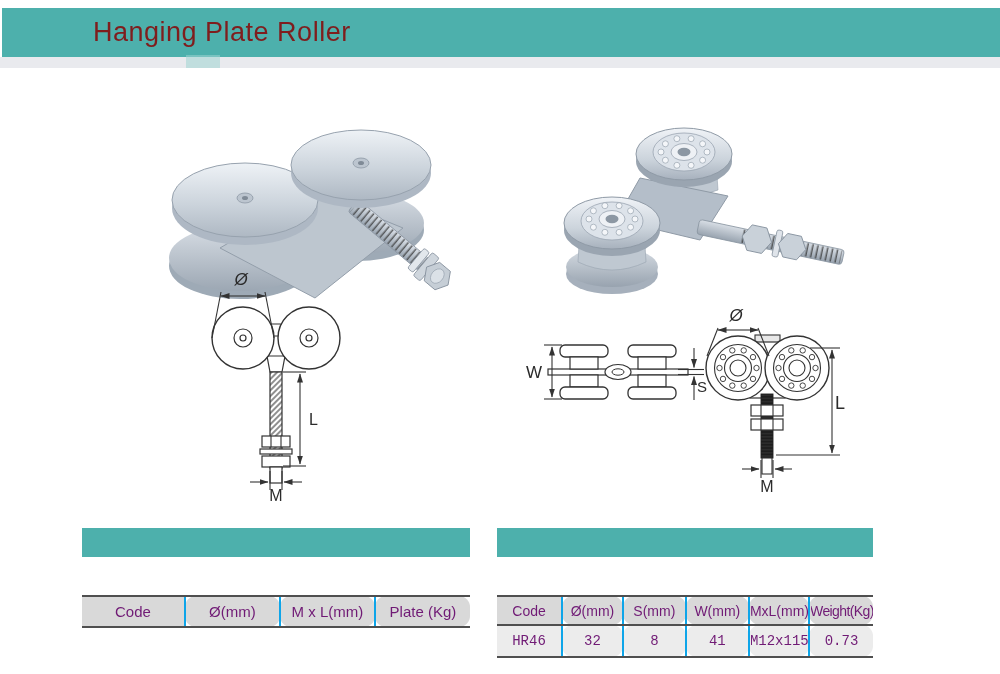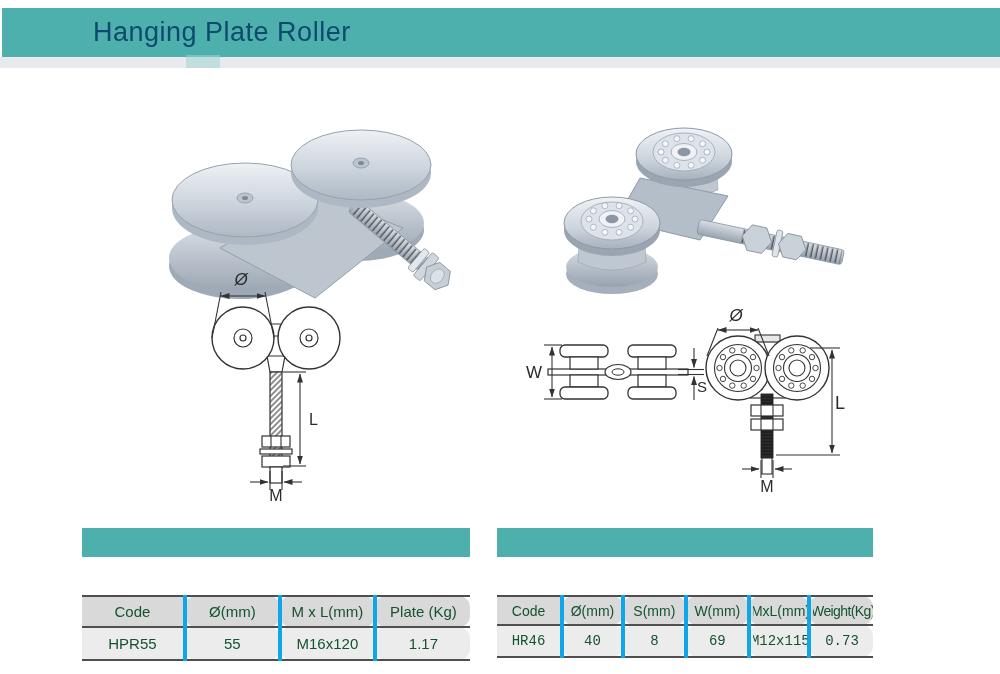--- a/index.html
+++ b/index.html
@@ -4,44 +4,44 @@
 <style>
   html,body { margin:0; padding:0; }
   body {
     width:1000px; height:674px; position:relative; overflow:hidden;
     background:#ffffff; font-family:"Liberation Sans", sans-serif;
   }
   
   .banner { position:absolute; top:8px; left:2px; right:0; height:49px; background:#4db0ac; }
   .banner-title {
     position:absolute; left:91px; top:0; height:49px; line-height:49px;
-    font-size:27px; color:#0c4a6e; letter-spacing:.5px; white-space:nowrap;
+    font-size:27px; color:#7f1d1d; letter-spacing:.5px; white-space:nowrap;
   }
   .substrip { position:absolute; top:57px; left:0; right:0; height:11px; background:#e9eaee; }
   .subtab { position:absolute; top:55px; left:186px; width:34px; height:13px; background:#9fd4d1; opacity:.55; }
 
   
   .fig { position:absolute; }
   #photo-left   { left:145px; top:80px;  width:310px; height:230px; }
   #photo-right  { left:532px; top:78px;  width:330px; height:235px; }
   #diagram-left { left:182px; top:268px; width:180px; height:235px; }
   #diagram-right{ left:478px; top:308px; width:372px; height:192px; }
 
   
   .tablewrap { position:absolute; }
   #table-left  { left:82px;  top:528px; width:388px; }
   #table-right { left:497px; top:528px; width:376px; }
   .tealbar { height:29px; background:#4db0ac; margin-bottom:4px; }
-  table { width:100%; border-collapse:collapse; table-layout:fixed; color:#14532d;margin-top:38px; }
+  table { width:100%; border-collapse:collapse; table-layout:fixed; color:#701a75;margin-top:38px; }
   th, td {
     text-align:center; vertical-align:middle; font-weight:400; padding:0;
     border-top:2px solid #4f4f4f; border-bottom:2px solid #4f4f4f;
     overflow:hidden; white-space:nowrap;
   }
-  th + th, td + td { border-left:4px solid #0ea5e9;border-radius:11px; }
+  th + th, td + td { border-left:2px solid #0ea5e9;border-radius:11px; }
   thead th { background:#d9d9d9; height:29px; }
   tbody td { background:#ececec; height:31px; }
   #table-left table  { font-size:15px; }
   #table-right table { font-size:14px; }
   #table-right thead th { height:27px; }
   #table-right tbody td { height:30px;font-family:Liberation Mono, monospace; }
   .squeeze { font-size:14px; letter-spacing:-0.6px; }
 
   .dimtext { fill:#2b2b2b; font-family:"Liberation Sans", sans-serif; }
   svg line, svg path.dim { stroke:#333; stroke-width:1.1; fill:none; }
@@ -330,26 +330,20 @@
       </colgroup>
     <thead>
       <tr>
         <th>Code</th>
         <th>Ø(mm)</th>
         <th>M x L(mm)</th>
         <th>Plate (Kg)</th>
       </tr>
     </thead>
     <tbody>
-      <tr>
-        <td>HPR55</td>
-        <td>55</td>
-        <td>M16x120</td>
-        <td>1.17</td>
-      </tr>
     </tbody>
   </table>
 </div>
 
 <div id="table-right" class="tablewrap">
   <div class="tealbar"></div>
   <table>
     <colgroup>
         <col style="width:17.3%">
         <col style="width:16.2%">
@@ -364,21 +358,21 @@
         <th>Ø(mm)</th>
         <th>S(mm)</th>
         <th>W(mm)</th>
         <th>MxL(mm)</th>
         <th class="squeeze">Weight(Kg)</th>
       </tr>
     </thead>
     <tbody>
       <tr>
         <td>HR46</td>
-        <td>40</td>
+        <td>32</td>
         <td>8</td>
-        <td>69</td>
+        <td>41</td>
         <td>M12x115</td>
         <td>0.73</td>
       </tr>
     </tbody>
   </table>
 </div>
 
 </body></html>

